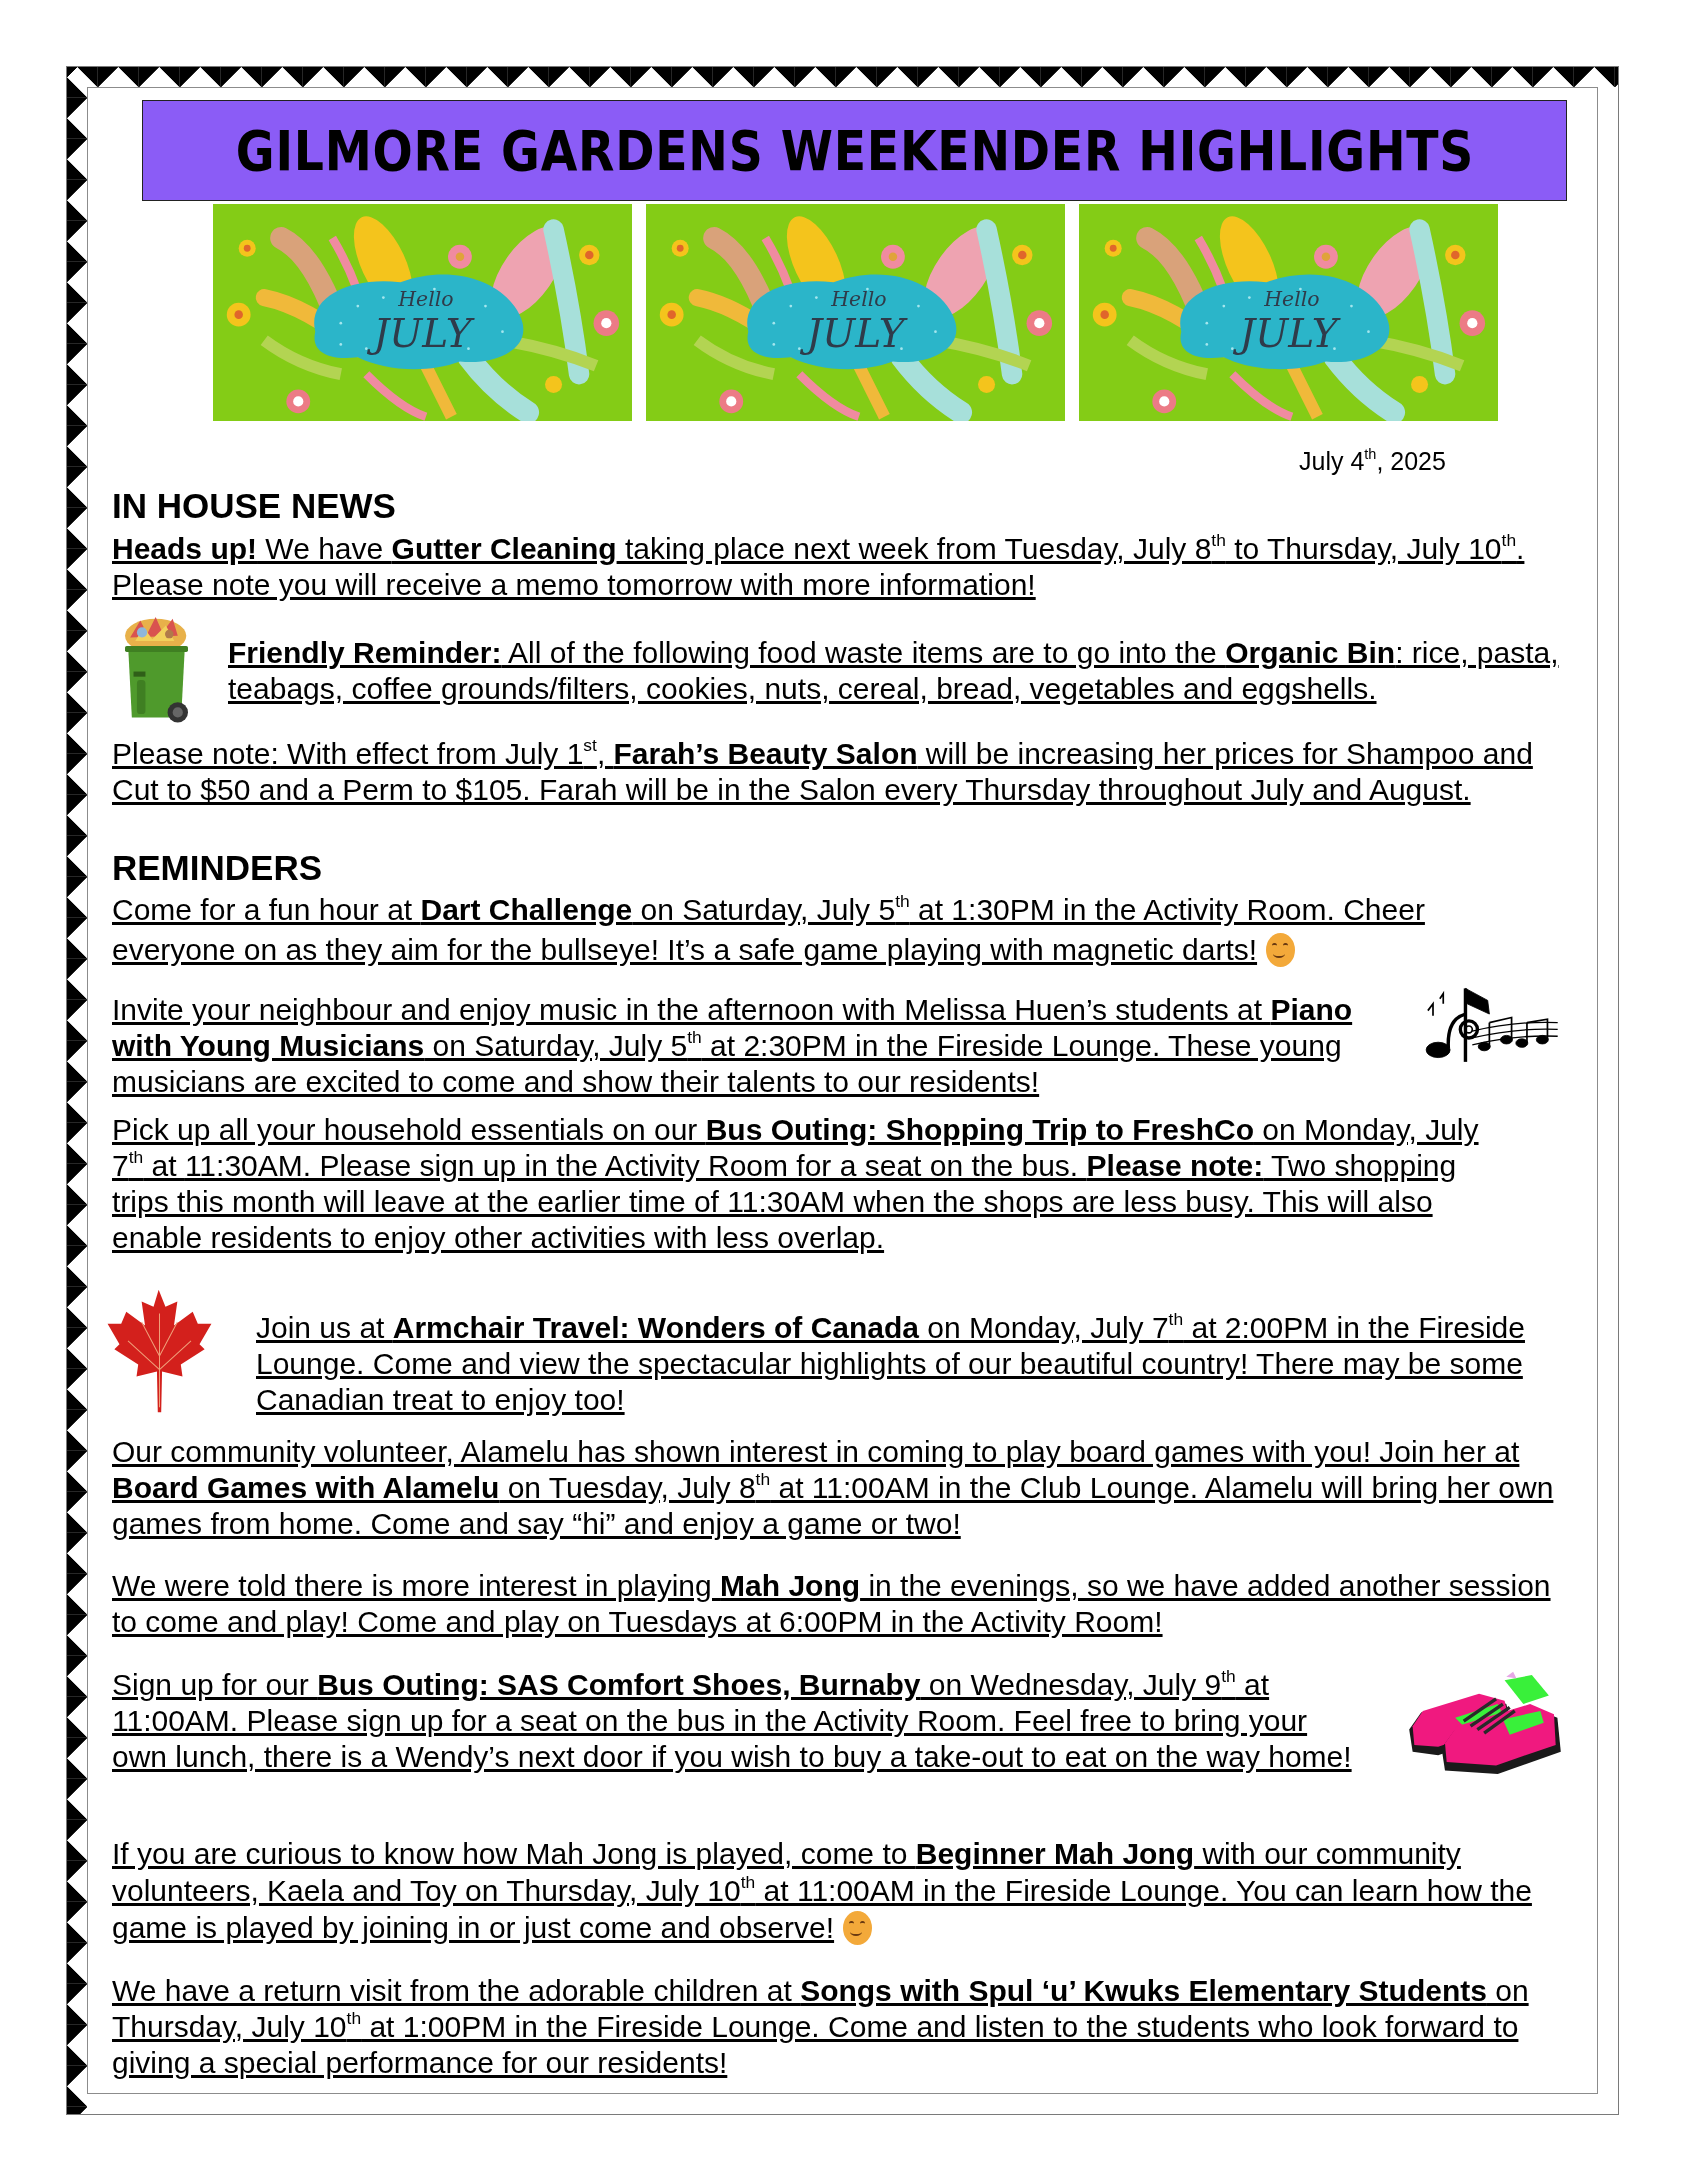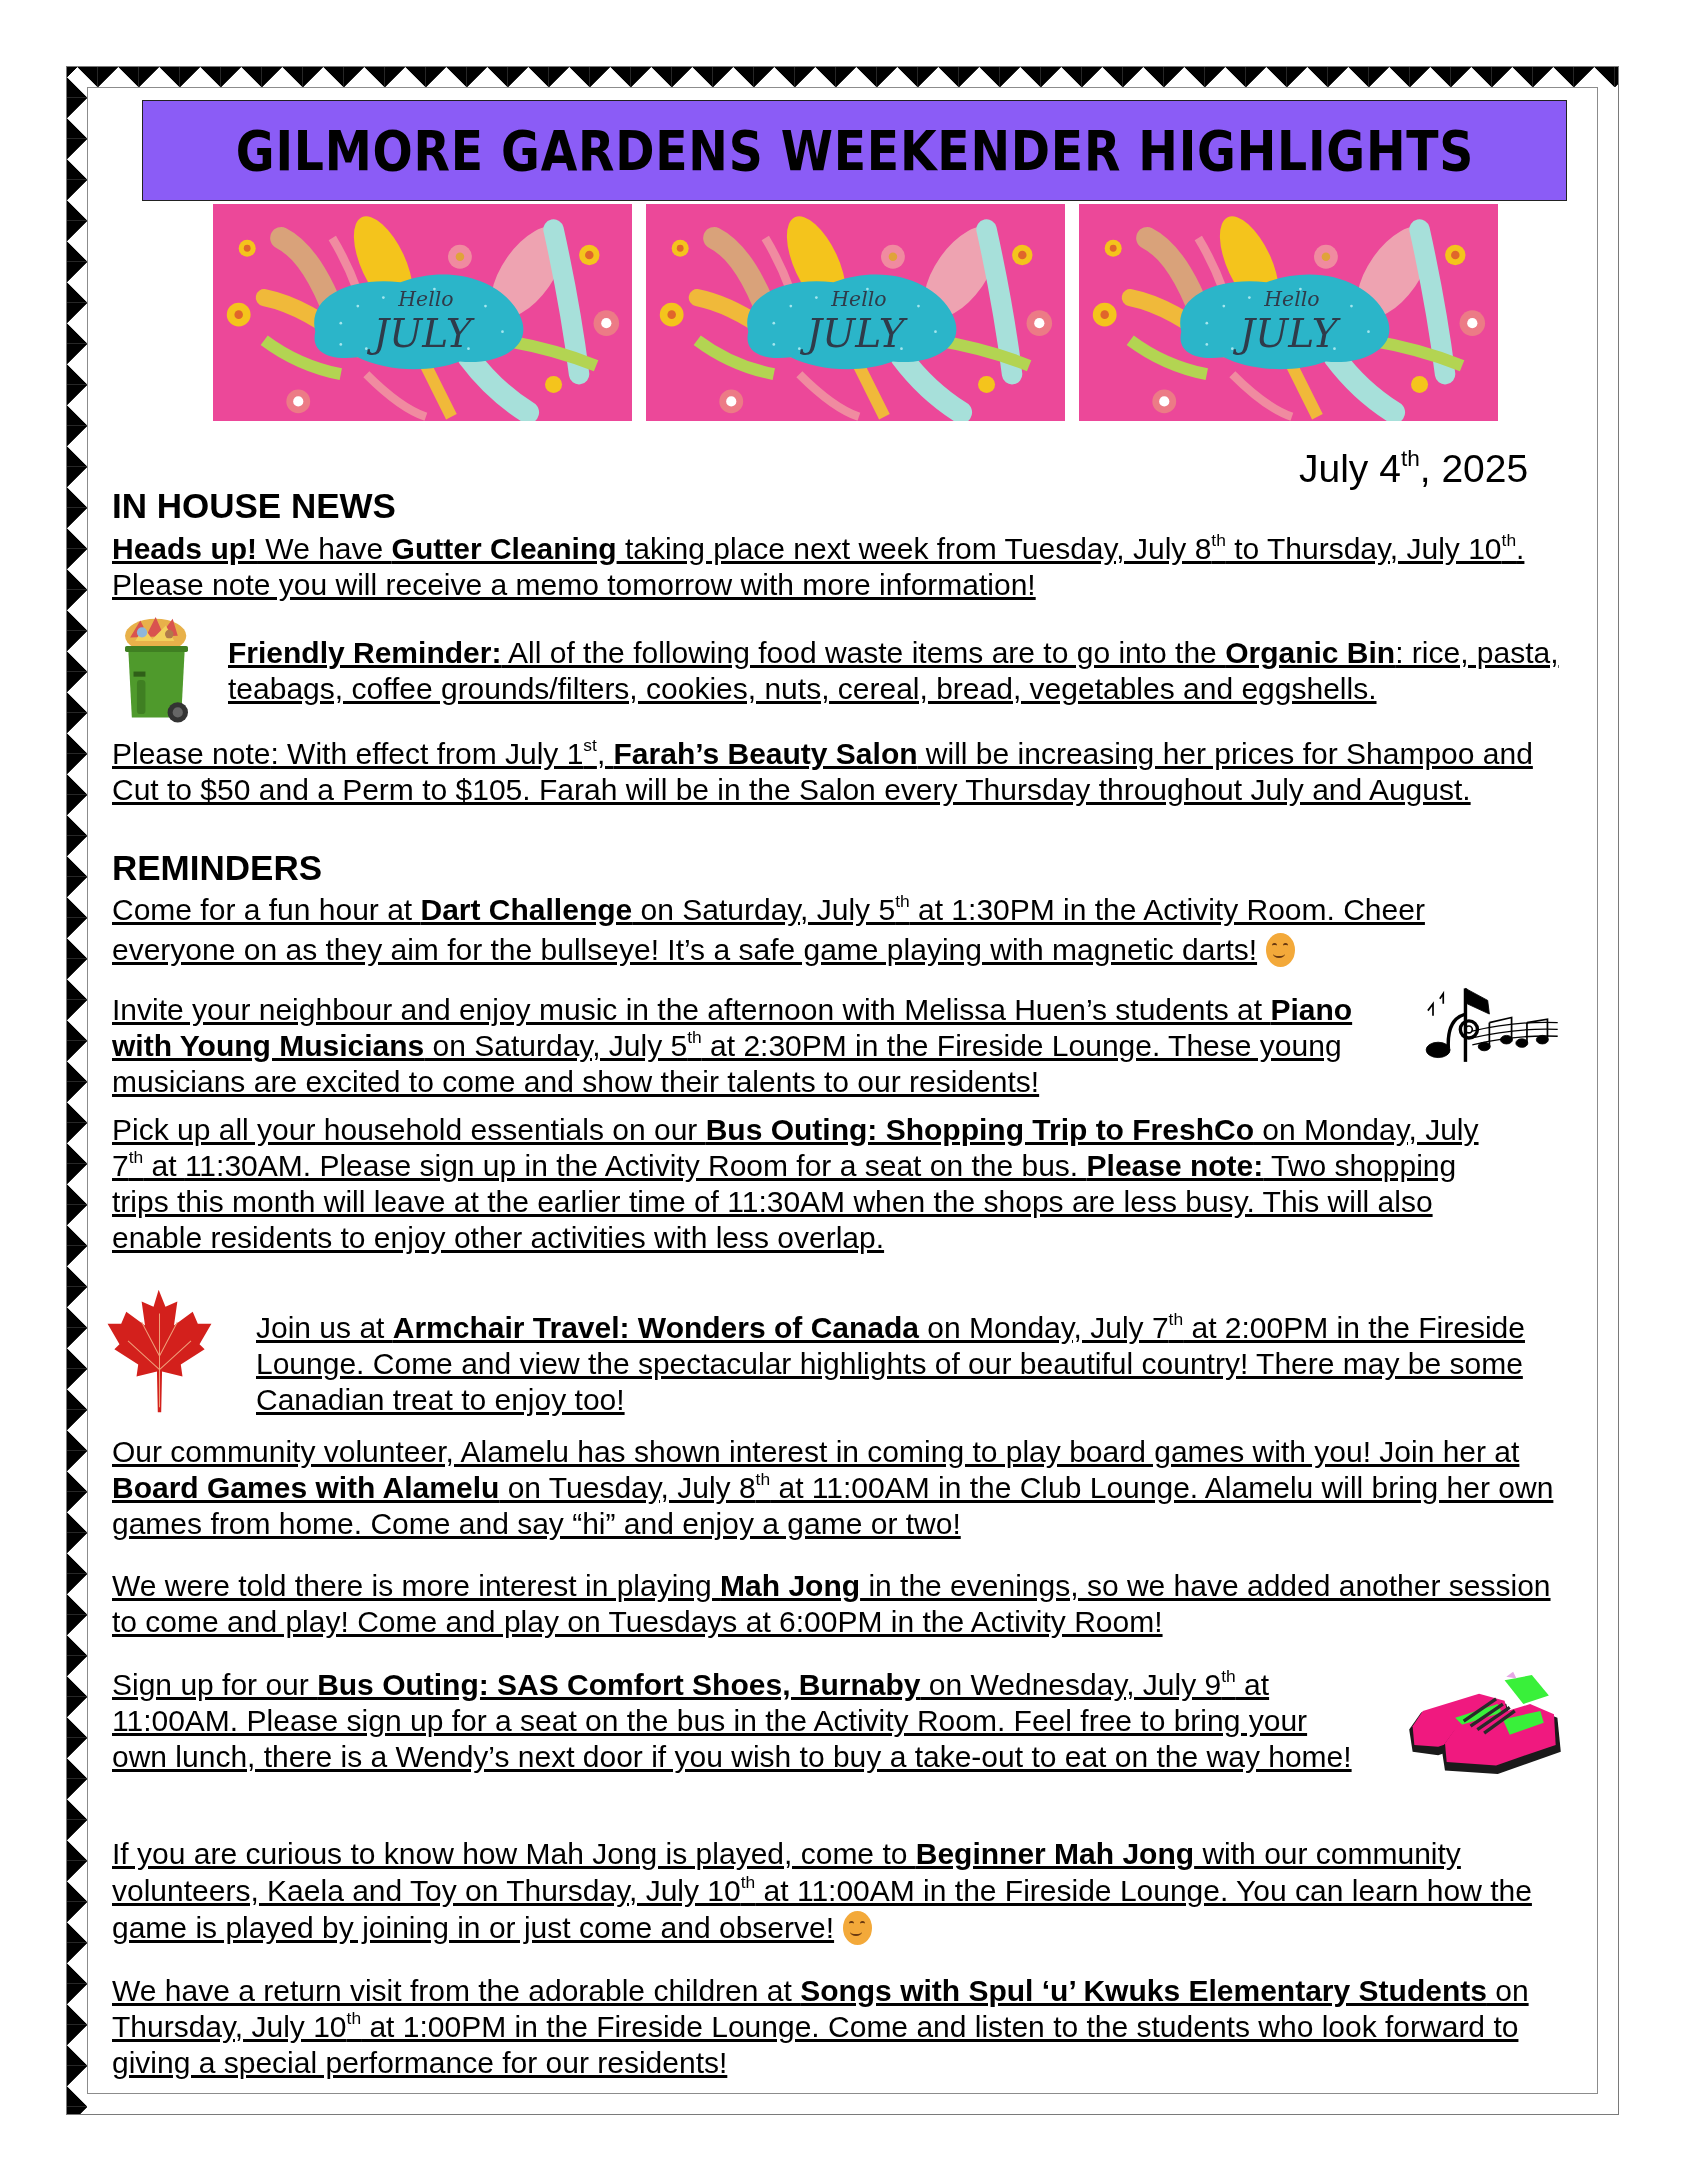--- a/index.html
+++ b/index.html
@@ -30,25 +30,25 @@
            border: 1.7px solid #8c8c8c; background: #fff; }
 
   
   .title-box { position: absolute; left: 142px; top: 100px; width: 1425px; height: 101px;
                background: #8b5cf6; border: 1.7px solid #222; box-sizing: border-box;
                display: flex; align-items: center; justify-content: center; }
   .title { font-family: "DejaVu Sans", sans-serif; font-weight: bold; font-size: 55px;
            letter-spacing: 0.9px; transform: scaleX(0.86); white-space: nowrap; }
 
   .banners { position: absolute; top: 204px; left: 213px; height: 217px; width: 1285px; display: flex; justify-content: space-between; }
-  .banner { width: 419px; height: 217px; background: #ec4899; position: relative; overflow: hidden; }
+  .banner { width: 419px; height: 217px; background: #84cc16; position: relative; overflow: hidden; }
   .banner svg { width: 100%; height: 100%; display: block; }
 
   
-  .date { position: absolute; left: 1299px; top: 447px; font-size: 39px; }
+  .date { position: absolute; left: 1299px; top: 447px; font-size: 25px; }
   .h { position: absolute; left: 112px; font-weight: bold; font-size: 35px; }
   .p { position: absolute; font-size: 30px; line-height: 36px; text-decoration: underline; }
   .p b { font-weight: bold; }
   .p u { text-decoration: underline; }
   sup { font-size: 0.58em; line-height: 0; position: relative; top: -0.1em; vertical-align: super; }
 
   .pic { position: absolute; }
   .emoji { display: inline-block; width: 29px; height: 34px; border-radius: 50%; background: #f3a93a; vertical-align: -6.8px;
            position: relative; margin-left: 8.5px; }
   .emoji::before { content: ""; position: absolute; left: 6.8px; top: 10.2px; width: 4.3px; height: 3.4px; border-top: 2.6px solid #6b3a10; border-radius: 50% 50% 0 0; }

